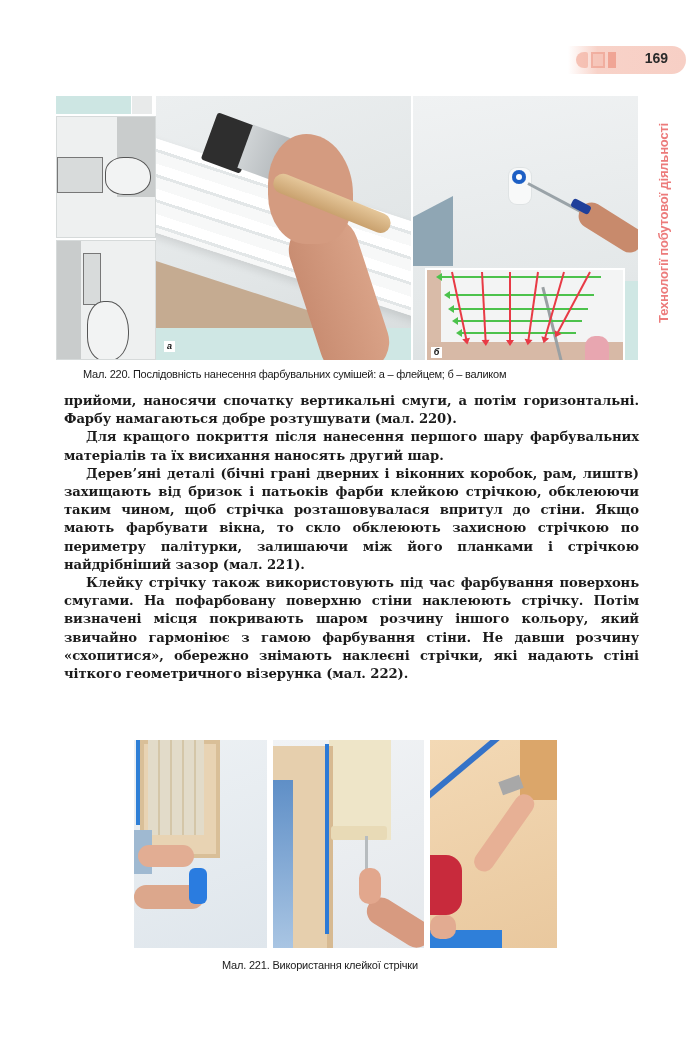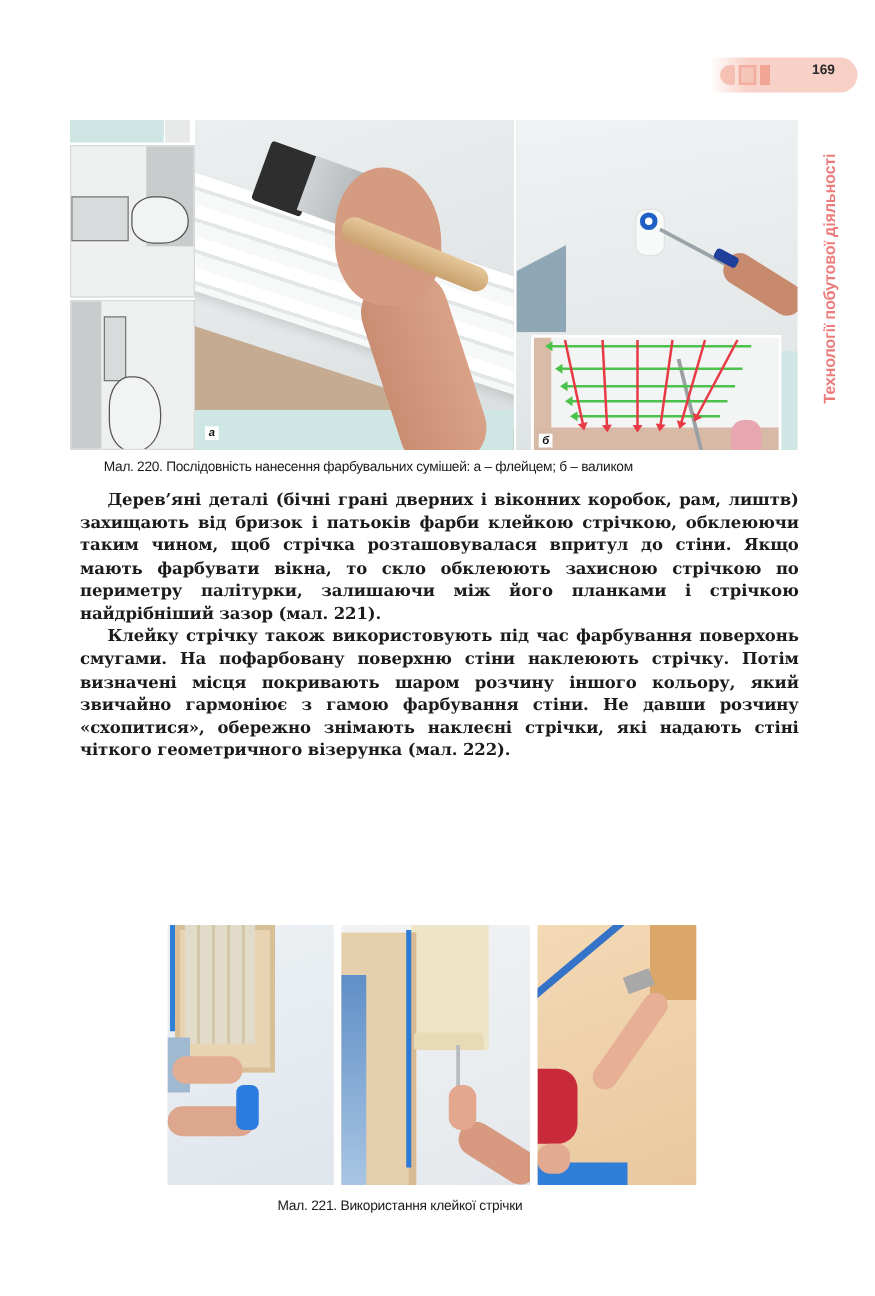--- a/index.html
+++ b/index.html
@@ -13,21 +13,21 @@
     border-radius: 0 14px 14px 0;
     background: linear-gradient(90deg, rgba(248,205,195,0) 0%, #f8d2c8 25%, #f7cfc5 100%);
   }
   .tab-icons { position: absolute; left: 8px; top: 6px; display: flex; gap: 3px; }
   .tab-icons span { display: block; width: 12px; height: 16px; background: #f2a898; opacity: .8; }
   .tab-icons span:nth-child(1) { border-radius: 8px 2px 2px 8px; background: #f4b6a8; }
   .tab-icons span:nth-child(2) { background: #f6c3b6; border: 2px solid #f0a696; width: 10px; height: 12px; }
   .tab-icons span:nth-child(3) { background: #ee9a88; width: 8px; }
   .page-number {
     position: absolute; right: 18px; top: 4px; font-family: "Liberation Sans", sans-serif;
-    font-weight: bold; font-size: 11px; color: #2a2a2a;
+    font-weight: bold; font-size: 14px; color: #2a2a2a;
   }
   
   .side-label {
     position: absolute; left: 650px; top: 88px; width: 26px; height: 270px;
     background: #ffffff;
     display: flex; align-items: center; justify-content: center;
   }
   .side-label span {
     writing-mode: vertical-rl; transform: rotate(180deg);
     font-family: "Liberation Sans", sans-serif; font-weight: bold; font-size: 13px;
@@ -199,20 +199,22 @@
       <div class="r-line" style="left:136px;top:2px;height:70px;transform:rotate(16deg);"></div>
       <div class="r-line" style="left:162px;top:2px;height:70px;transform:rotate(28deg);"></div>
       <div class="fig-letter" style="left:4px;bottom:4px;">б</div>
     </div>
   </div>
 </div>
 
 <div class="fig-caption cap220">Мал. 220. Послідовність нанесення фарбувальних сумішей: а – флейцем; б – валиком</div>
 
 <div class="body-text">
+  <p class="noindent">прийоми, наносячи спочатку вертикальні смуги, а потім горизонтальні. Фарбу намагаються добре розтушувати (мал. 220).</p>
+  <p class="indent">Для кращого покриття після нанесення першого шару фарбувальних матеріалів та їх висихання наносять другий шар.</p>
   <p class="indent">Дерев’яні деталі (бічні грані дверних і віконних коробок, рам, лиштв) захищають від бризок і патьоків фарби клейкою стрічкою, обклеюючи таким чином, щоб стрічка розташовувалася впритул до стіни. Якщо мають фарбувати вікна, то скло обклеюють захисною стрічкою по периметру палітурки, залишаючи між його планками і стрічкою найдрібніший зазор (мал. 221).</p>
   <p class="indent">Клейку стрічку також використовують під час фарбування поверхонь смугами. На пофарбовану поверхню стіни наклеюють стрічку. Потім визначені місця покривають шаром розчину іншого кольору, який звичайно гармоніює з гамою фарбування стіни. Не давши розчину «схопитися», обережно знімають наклеєні стрічки, які надають стіні чіткого геометричного візерунка (мал. 222).</p>
 </div>
 
 <div class="fig221">
   <div class="photo p1">
     <div class="tape-edge"></div>
     <div class="frame"></div>
     <div class="glass"></div>
     <div class="sleeve"></div>

